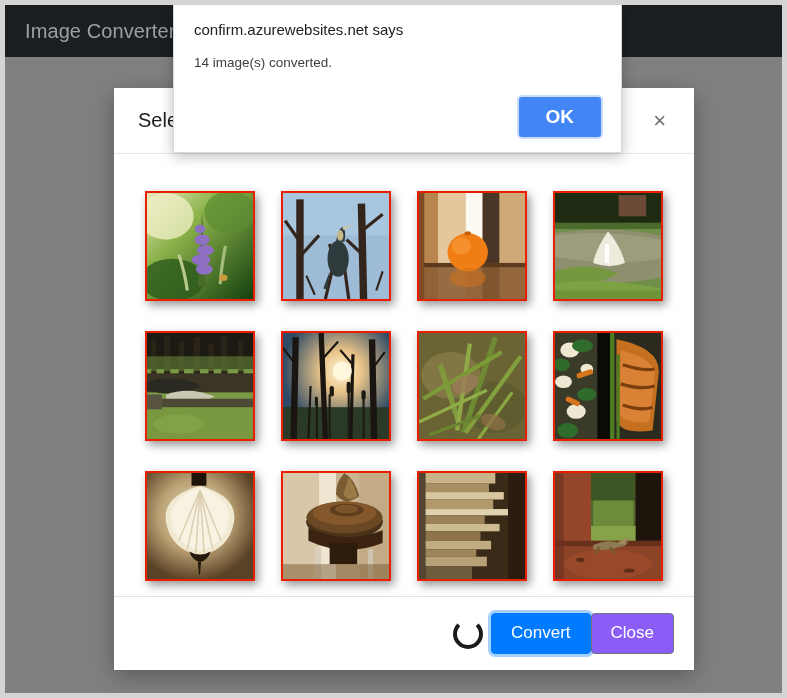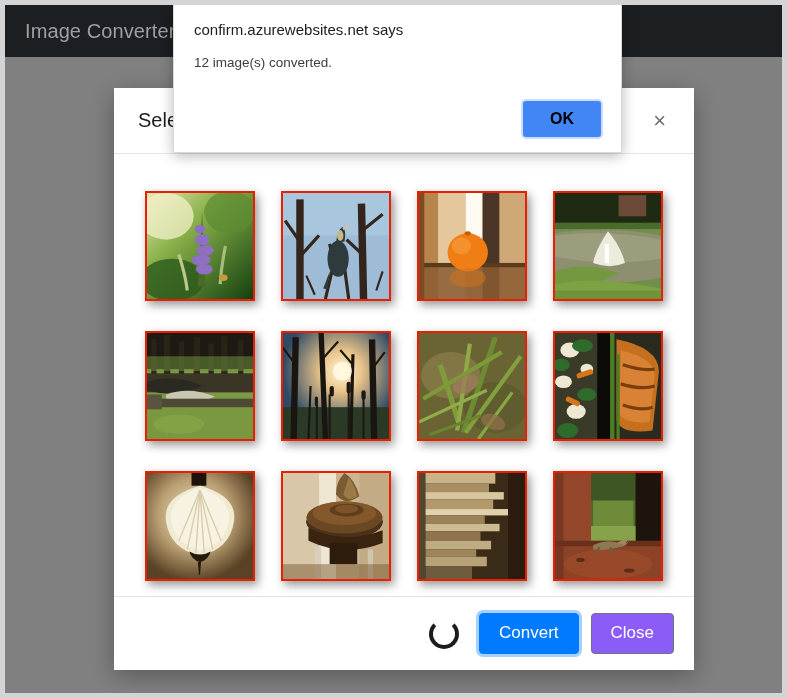--- a/index.html
+++ b/index.html
@@ -121,21 +121,20 @@
   }
   .thumb-img svg { display: block; width: 100%; height: 100%; }
 
   
   #modal-footer {
     height: 74px;
     border-top: 1px solid #e3e3e3;
     display: flex;
     align-items: center;
     justify-content: flex-end;
-    gap: 12px;
     padding: 0 20px 0 20px;
     flex: none;
   }
   #spinner {
     width: 30px; height: 30px;
     border: 4px solid #1c1c1c;
     border-top-color: transparent;
     border-radius: 50%;
     margin-right: 8px;
     flex: none;
@@ -187,23 +186,23 @@
     line-height: 1.6;
     white-space: nowrap;
   }
   #alert-buttons {
     position: absolute;
     right: 20px;
     bottom: 15px;
   }
   #alert-ok-btn {
     background: #4285f4;
-    color: #000000;
+    color: #ffffff;
     font-family: "Liberation Sans", sans-serif;
-    font-size: 16px;
+    font-size: 19px;
     font-weight: bold;
     border: none;
     border-radius: 3px;
     padding: 9px 27px;
     cursor: pointer;
     box-shadow: 0 0 0 2px rgba(66,133,244,0.28);
   }
 </style>
 </head>
 <body>
@@ -552,20 +551,20 @@
 
       <div id="modal-footer">
         <div id="spinner"></div>
         <button class="btn" id="convert-btn">Convert</button>
         <button class="btn" id="close-btn">Close</button>
       </div>
     </div>
 
     <div id="alert-dialog">
       <div id="alert-origin">confirm.azurewebsites.net says</div>
-      <div class="alert-msg-line">12 image(s) converted.</div>
+      <div class="alert-msg-line">14 image(s) converted.</div>
       <div id="alert-buttons">
         <button id="alert-ok-btn">OK</button>
       </div>
     </div>
 
   </div>
 </div>
 
 </body></html>

